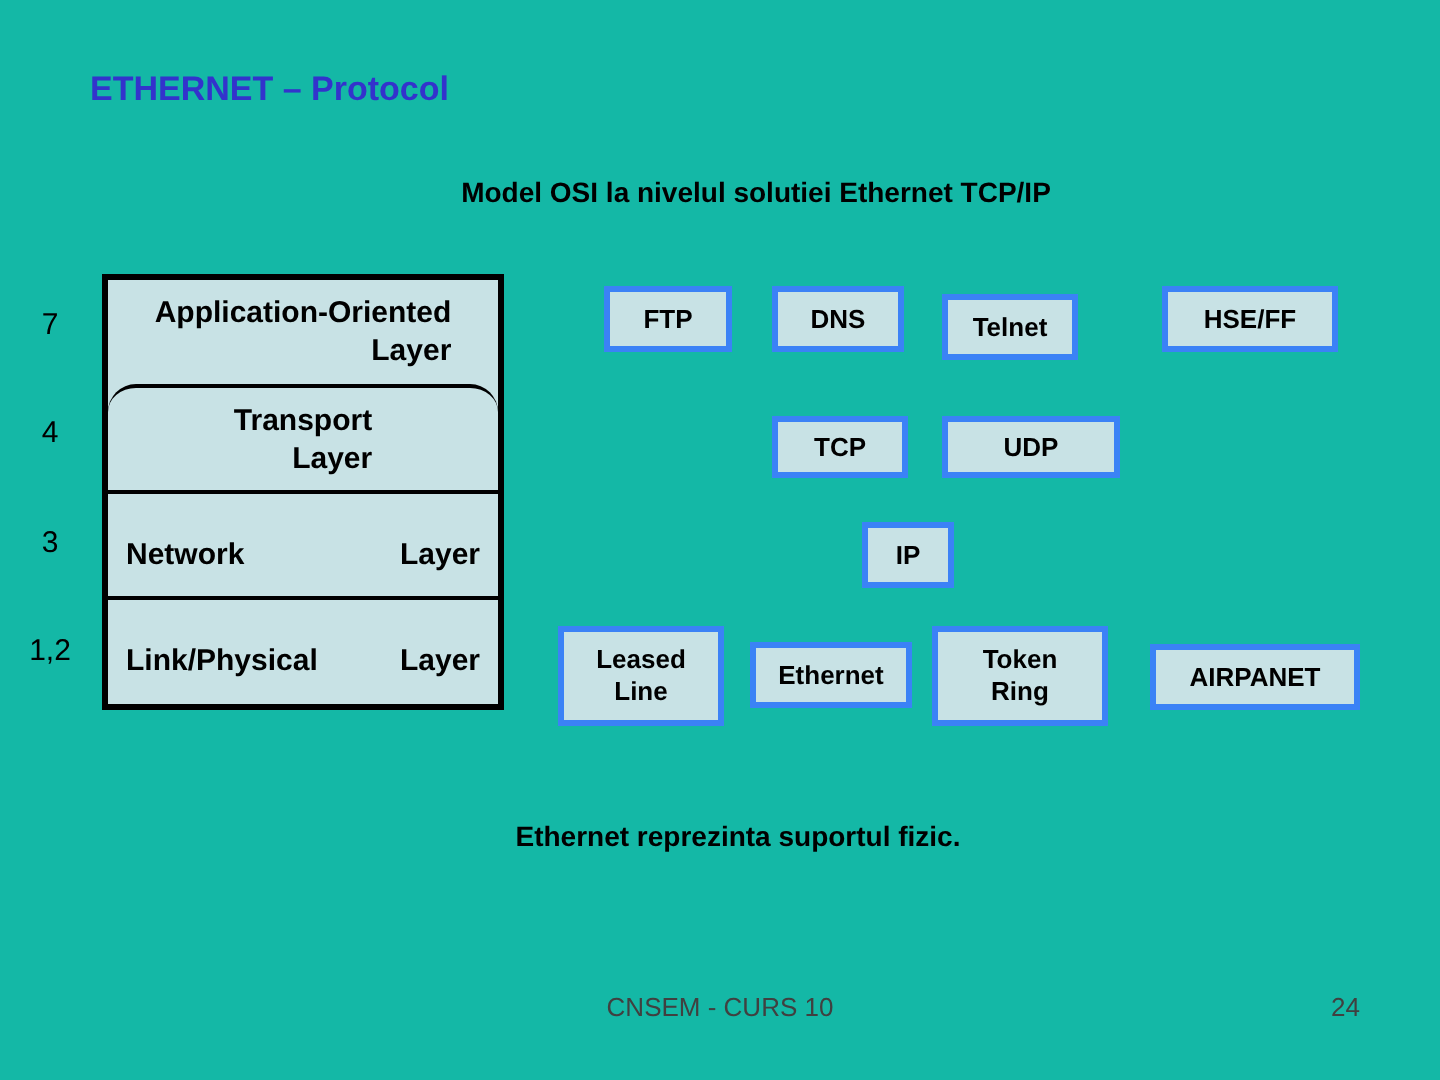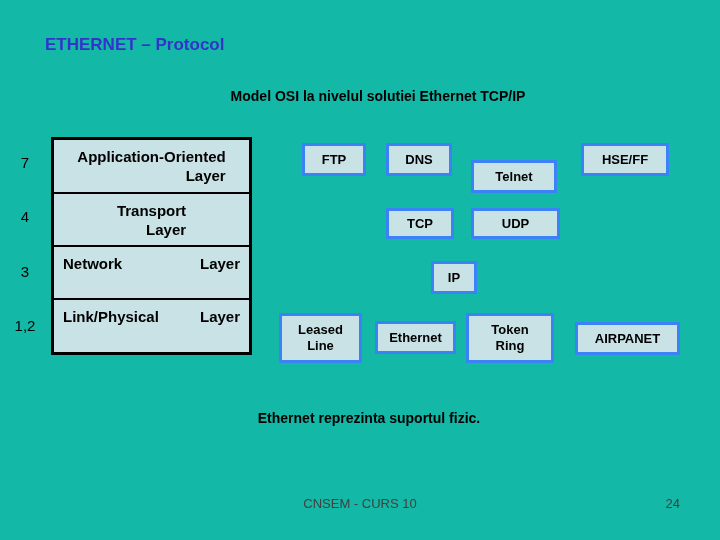--- a/index.html
+++ b/index.html
@@ -65,55 +65,55 @@
     flex-direction: column;
   }
   .layer-row {
     box-sizing: border-box;
     font-size: 15px;
     font-weight: bold;
     line-height: 19px;
   }
   .layer-row + .layer-row { border-top: 2px solid #000000; }
   .row-1 { height: 52px; }
-  .row-2 { height: 53px; }
+  .row-2 { height: 53px; border-radius: 14px; }
   .row-3 { height: 53px; }
   .row-4 { height: 54px; }
   .layer-row.centered {
     display: flex;
     align-items: center;
     justify-content: center;
     text-align: right;
     white-space: pre-line;
   }
   .layer-row.split {
     display: flex;
     justify-content: space-between;
     align-items: flex-start;
-    padding: 7px 9px 0 9px;
+    padding: 21px 9px 0 9px;
   }
 
   
   .pbox {
     position: absolute;
     box-sizing: border-box;
     border: 3px solid #3b82f6;
     background: #c8e2e5;
     display: flex;
     align-items: center;
     justify-content: center;
     text-align: center;
     font-size: 13px;
     font-weight: bold;
     line-height: 16px;
     white-space: pre-line;
   }
   .box-ftp      { left: 302px; top: 143px; width: 64px;  height: 33px; }
   .box-dns      { left: 386px; top: 143px; width: 66px;  height: 33px; }
-  .box-telnet   { left: 471px; top: 160px; width: 86px;  height: 33px; }
+  .box-telnet   { left: 471px; top: 147px; width: 68px;  height: 33px; }
   .box-hseff    { left: 581px; top: 143px; width: 88px;  height: 33px; }
   .box-tcp      { left: 386px; top: 208px; width: 68px;  height: 31px; }
   .box-udp      { left: 471px; top: 208px; width: 89px;  height: 31px; }
   .box-ip       { left: 431px; top: 261px; width: 46px;  height: 33px; }
   .box-leased   { left: 279px; top: 313px; width: 83px;  height: 50px; }
   .box-ethernet { left: 375px; top: 321px; width: 81px;  height: 33px; }
   .box-token    { left: 466px; top: 313px; width: 88px;  height: 50px; }
   .box-airpanet { left: 575px; top: 322px; width: 105px; height: 33px; }
 
   .note {

